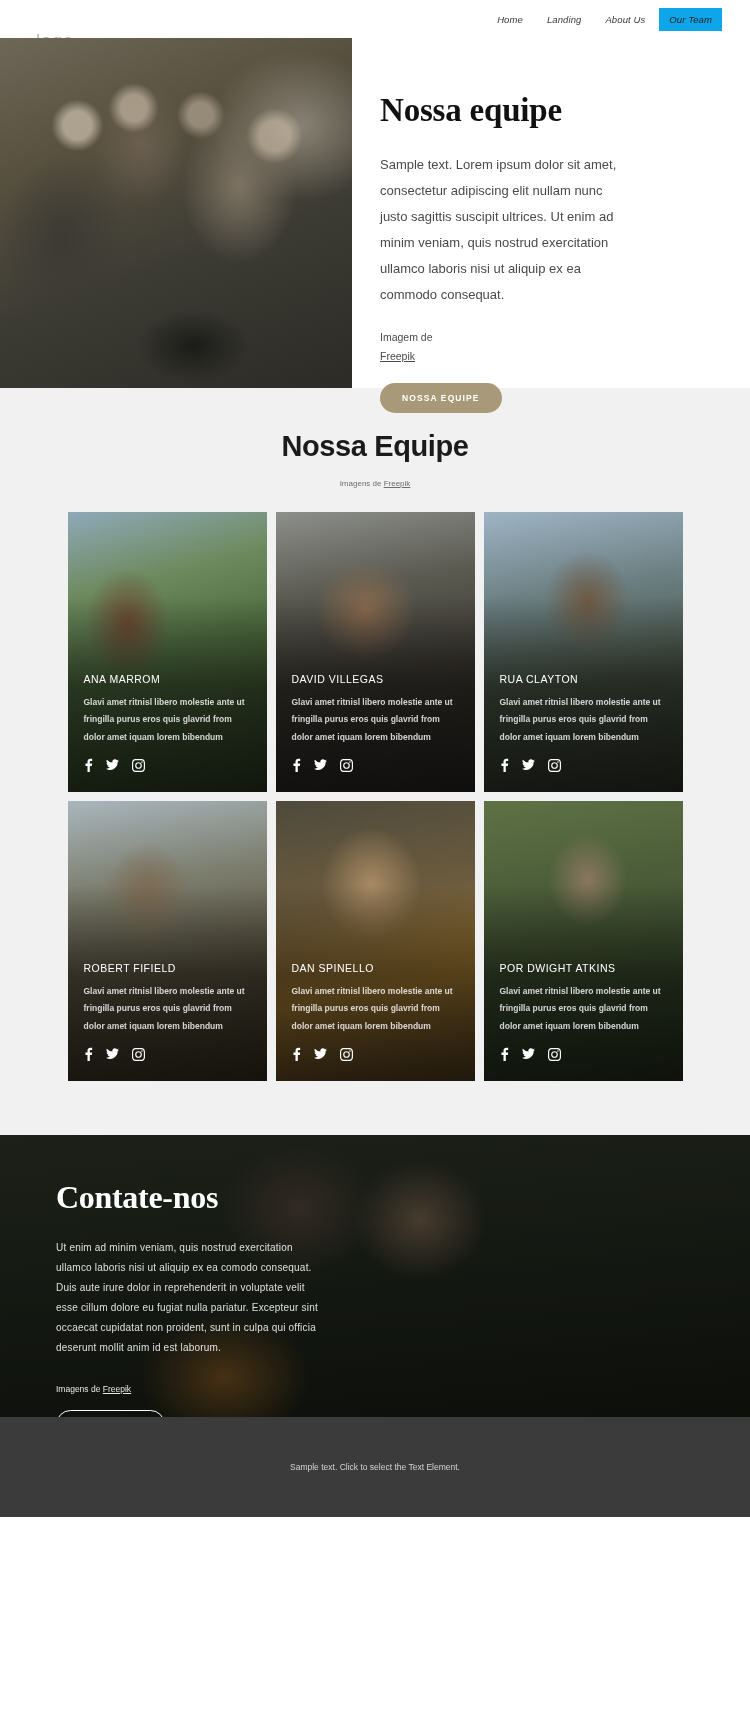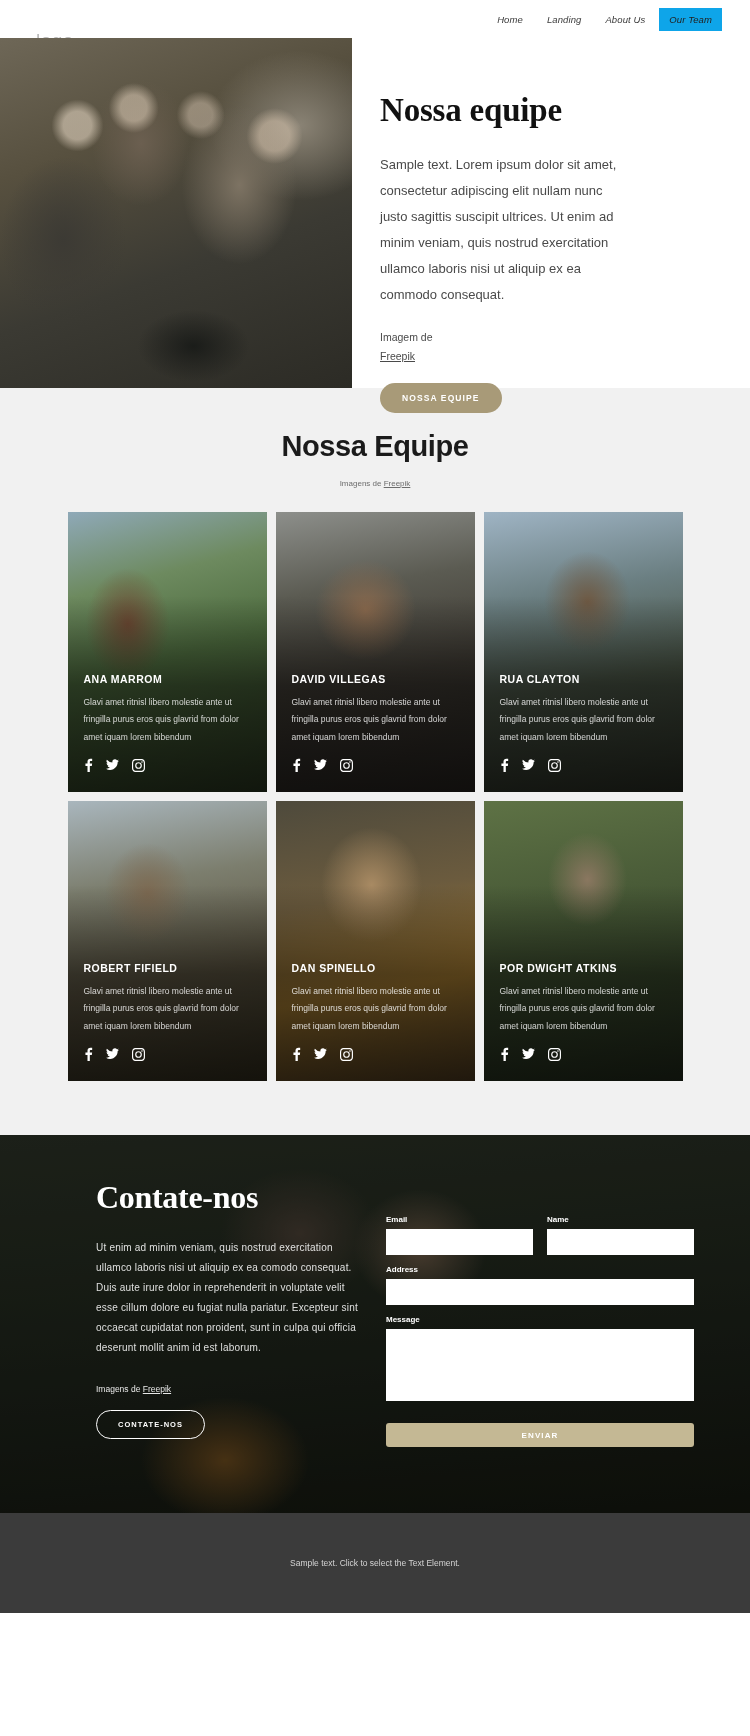--- a/index.html
+++ b/index.html
@@ -153,28 +153,29 @@
     position: absolute; inset: 0;
     background: linear-gradient(180deg, rgba(0,0,0,0) 30%, rgba(0,0,0,.48) 62%, rgba(0,0,0,.62) 100%);
   }
   .card .content {
     position: absolute;
     left: 16px; right: 14px; bottom: 20px;
   }
   .card .name {
     color: #fff;
     font-size: 10.5px;
-    font-weight: 700;
+    font-weight: 400;
     letter-spacing: .5px;
     margin-bottom: 9px;
   }
   .card .desc {
     color: rgba(255,255,255,.80);
     font-size: 8.5px;
     line-height: 2.05;
+    font-weight: bold;
   }
   .socials { margin-top: 12px; display: flex; gap: 13px; align-items: center; }
   .socials svg { fill: #fff; display: block; }
 
   .c1 .bg { background:
       radial-gradient(ellipse 60px 80px at 30% 40%, #6e4a34 0%, rgba(110,74,52,0) 70%),
       linear-gradient(165deg, #8fa9b8 0%, #6d8a5f 26%, #4d6b3e 52%, #3b4f2e 78%, #2c3a22 100%); }
   .c2 .bg { background:
       radial-gradient(ellipse 70px 70px at 45% 35%, #8a6a4e 0%, rgba(138,106,78,0) 72%),
       linear-gradient(170deg, #8d8f8b 0%, #5b5b52 28%, #3e3a33 58%, #2a2622 100%); }
@@ -187,24 +188,23 @@
   .c5 .bg { background:
       radial-gradient(ellipse 70px 80px at 48% 30%, #a88a63 0%, rgba(168,138,99,0) 72%),
       linear-gradient(170deg, #4e4a3c 0%, #6b5b3e 35%, #a1782f 66%, #543f22 100%); }
   .c6 .bg { background:
       radial-gradient(ellipse 55px 65px at 52% 28%, #8a7760 0%, rgba(138,119,96,0) 72%),
       linear-gradient(170deg, #5e7245 0%, #4a5c38 34%, #3a4a2d 62%, #252f1e 100%); }
 
   
   .contact {
     position: relative;
-    height: 378px;
+    height: 282px;
     overflow: hidden;
     background: #000000;
-    padding-left: 40px;
   }
   .contact .bg {
     position: absolute; inset: 0;
     background:
       radial-gradient(ellipse 110px 90px at 40% 26%, #4a4035 0%, rgba(74,64,53,0) 72%),
       radial-gradient(ellipse 90px 80px at 56% 30%, #6d5a47 0%, rgba(109,90,71,0) 74%),
       radial-gradient(ellipse 120px 90px at 30% 86%, #6a4a1e 0%, rgba(106,74,30,0) 70%),
       linear-gradient(175deg, #2b3126 0%, #232a1f 34%, #1c2119 64%, #14170f 100%);
   }
   .contact .shade { position: absolute; inset: 0; background: rgba(0,0,0,.34); }
@@ -486,40 +486,19 @@
 
     <div class="contact-left">
       <div class="contact-title">Contate-nos</div>
       <div class="contact-body">Ut enim ad minim veniam, quis nostrud exercitation ullamco laboris nisi ut aliquip ex ea comodo consequat. Duis aute irure dolor in reprehenderit in voluptate velit esse cillum dolore eu fugiat nulla pariatur. Excepteur sint occaecat cupidatat non proident, sunt in culpa qui officia deserunt mollit anim id est laborum.</div>
       <div class="contact-credit">
         <span>Imagens de </span><a href="#">Freepik</a>
       </div>
       <button class="btn-outline">CONTATE-NOS</button>
     </div>
 
-    <div class="form">
-      <div class="frow">
-        <div class="fgroup">
-          <label class="flabel">Email</label>
-          <input class="finput" type="text" placeholder="" style="">
-        </div>
-        <div class="fgroup">
-          <label class="flabel">Name</label>
-          <input class="finput" type="text" placeholder="" style="">
-        </div>
-      </div>
-      <div class="fgroup">
-        <label class="flabel">Address</label>
-        <input class="finput" type="text" placeholder="" style="">
-      </div>
-      <div class="fgroup">
-        <label class="flabel">Message</label>
-        <textarea class="ftext" placeholder="" style=""></textarea>
-      </div>
-      <button class="btn-send">ENVIAR</button>
-    </div>
 
   </div>
 </div>
 
 <div class="footer">
   <div class="footer-text">Sample text. Click to select the Text Element.</div>
 </div>
 
 </body></html>

